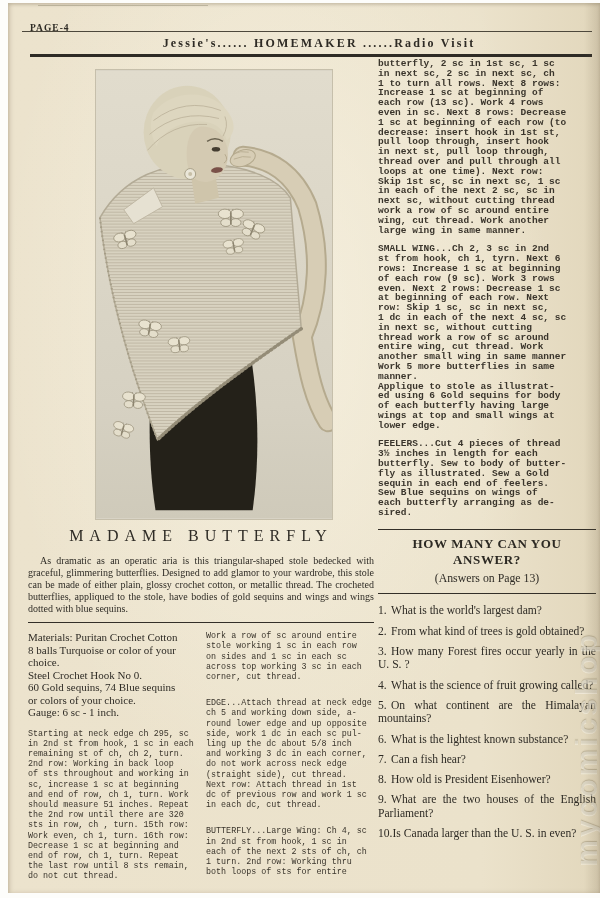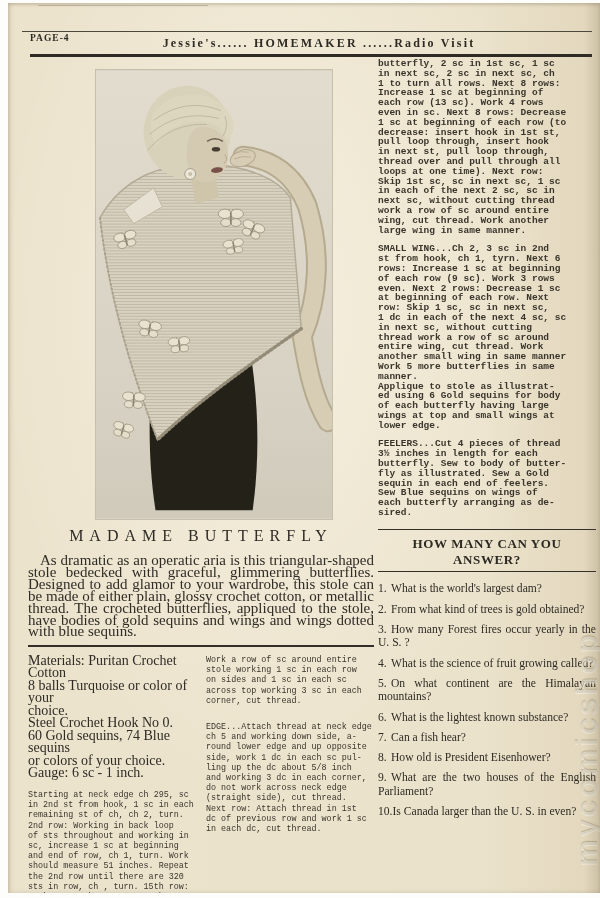--- a/index.html
+++ b/index.html
@@ -18,46 +18,46 @@
   }
   .page::after{
     content:"";position:absolute;top:0;right:0;width:16px;height:100%;
     background:linear-gradient(to right, rgba(0,0,0,0), rgba(110,95,70,0.20));
     pointer-events:none;
   }
   .crease{position:absolute;left:30px;top:2px;width:170px;height:1px;background:rgba(95,85,62,.28);}
   .rule-top{position:absolute;left:14px;right:8px;top:28px;height:1px;background:#4d483c;}
   .rule-head{position:absolute;left:22px;right:8px;top:51px;height:2.5px;background:#2e2b25;}
   .page-label{
-    position:absolute;left:22px;top:30px;font-size:9.5px;font-weight:bold;
+    position:absolute;left:22px;top:20px;font-size:9.5px;font-weight:bold;
     letter-spacing:1px;color:#2e2b25;
   }
   .masthead{
     position:absolute;left:60px;right:30px;top:33px;text-align:center;
     font-size:12px;font-weight:bold;letter-spacing:2.2px;color:#2e2b25;
   }
   
   .photo{position:absolute;left:87px;top:66px;width:238px;height:451px;
     border:1px solid #c6bfab;box-sizing:border-box;background:#d9d4c6;}
   .photo svg{display:block;width:100%;height:100%;}
   
   .main-left{position:absolute;left:20px;top:524px;width:346px;color:#2e2b25;}
   .art-title{
     text-align:center;font-size:16px;letter-spacing:6px;color:#2f2c26;
     margin:0 0 10px 0;font-weight:normal;
   }
   .intro{
-    font-size:15px;line-height:11.9px;text-align:justify;text-indent:12px;
+    font-size:10px;line-height:11.9px;text-align:justify;text-indent:12px;
     margin:0;color:#2f2c26;
   }
   .rule-mid{height:1.6px;background:#332f28;margin:7px 0 8px 0;}
   .twocol{display:flex;gap:11px;}
   .colL,.colM{width:167px;overflow:hidden;}
   .materials{
-    font-size:14px;line-height:12.5px;white-space:pre-line;color:#2e2b25;margin:0;
+    font-size:11px;line-height:12.5px;white-space:pre-line;color:#2e2b25;margin:0;
   }
   .tw{
     font-family:"Liberation Mono","DejaVu Sans Mono",monospace;
     font-size:8.4px;line-height:10.2px;white-space:pre-line;color:#3a352c;margin:0;
   }
   .colL .tw{margin-top:10px;}
   .colM .tw + .tw{margin-top:16px;}
   
   .rightcol{position:absolute;left:370px;top:56px;width:218px;color:#2e2b25;}
   .twr{
@@ -204,20 +204,25 @@
 ch 5 and working down side, a-
 round lower edge and up opposite
 side, work 1 dc in each sc pul-
 ling up the dc about 5/8 inch
 and working 3 dc in each corner,
 do not work across neck edge
 (straight side), cut thread.
 Next row: Attach thread in 1st
 dc of previous row and work 1 sc
 in each dc, cut thread.</p>
+          <p class="tw">BUTTERFLY...Large Wing: Ch 4, sc
+in 2nd st from hook, 1 sc in
+each of the next 2 sts of ch, ch
+1 turn. 2nd row: Working thru
+both loops of sts for entire</p>
         </div>
       </div>
     </div>
 
     <div class="rightcol">
       <p class="twr">butterfly, 2 sc in 1st sc, 1 sc
 in next sc, 2 sc in next sc, ch
 1 to turn all rows. Next 8 rows:
 Increase 1 sc at beginning of
 each row (13 sc). Work 4 rows
@@ -258,20 +263,21 @@
 butterfly. Sew to body of butter-
 fly as illustrated. Sew a Gold
 sequin in each end of feelers.
 Sew Blue sequins on wings of
 each butterfly arranging as de-
 sired.</p>
 
       <div class="quizbox">
         <div class="quiz-rule"></div>
         <div class="quiz-title">HOW MANY CAN YOU ANSWER?</div>
+        <div class="quiz-sub">(Answers on Page 13)</div>
         <div class="quiz-rule thin"></div>
       </div>
 
       <div class="questions">
         <div class="q"><span class="qn">1.</span><span>What is the world's largest dam?</span></div>
         <div class="q"><span class="qn">2.</span><span>From what kind of trees is gold obtained?</span></div>
         <div class="q"><span class="qn">3.</span><span>How many Forest fires occur yearly in the U. S. ?</span></div>
         <div class="q"><span class="qn">4.</span><span>What is the science of fruit growing called?</span></div>
         <div class="q"><span class="qn">5.</span><span>On what continent are the Himalayan mountains?</span></div>
         <div class="q"><span class="qn">6.</span><span>What is the lightest known substance?</span></div>

